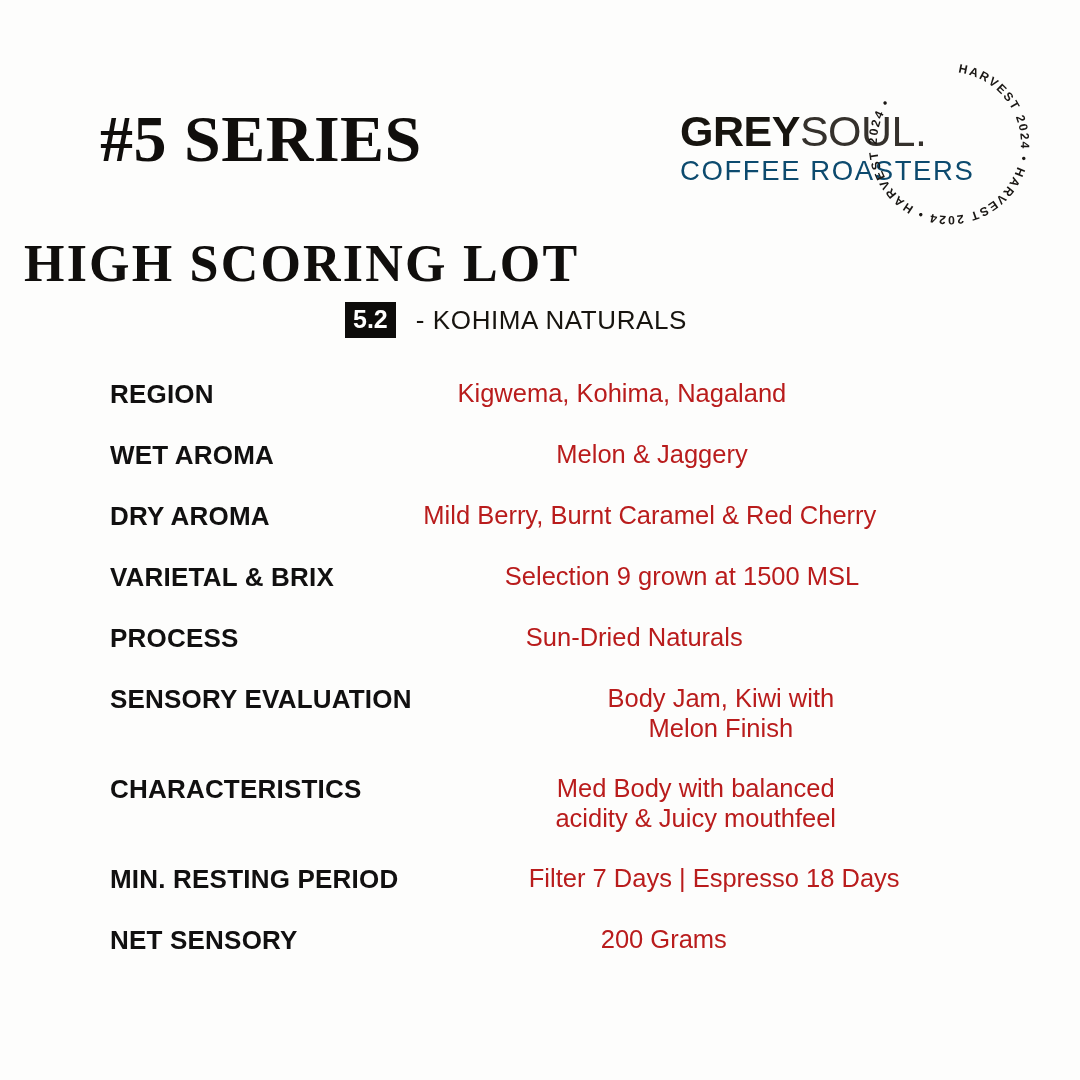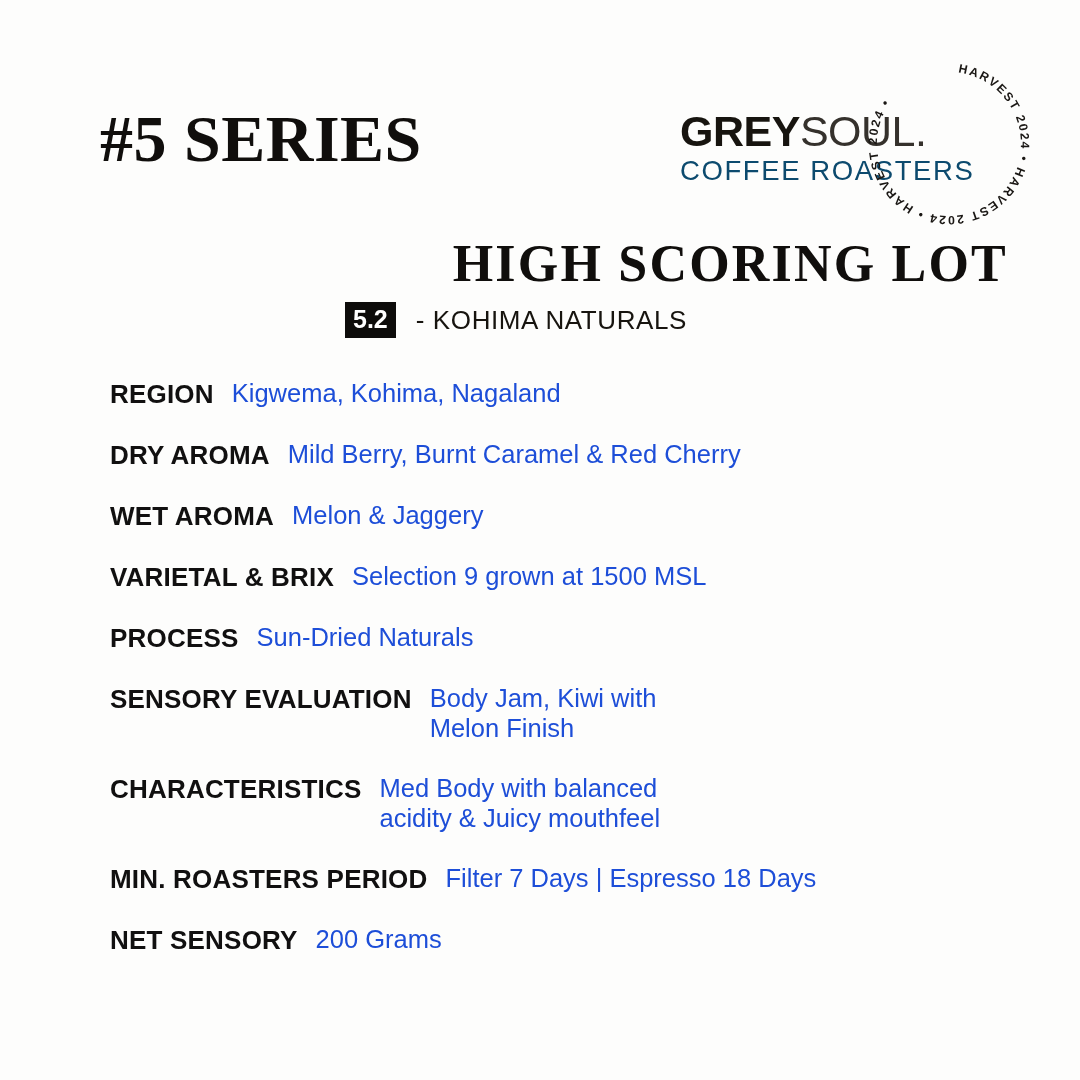--- a/index.html
+++ b/index.html
@@ -96,21 +96,21 @@
     letter-spacing: 1.8px;
     fill: #1a1714;
   }
 
   
   .headline-block {
     position: absolute;
     top: 236px;
     left: 0;
     width: 984px;
-    text-align: right;
+    text-align: left;
   }
   .headline {
     font-family: "Liberation Serif", "DejaVu Serif", serif;
     font-weight: 700;
     font-size: 52px;
     line-height: 56px;
     letter-spacing: 2.2px;
     color: #100e0c;
   }
   .subhead {
@@ -162,22 +162,22 @@
     color: #111010;
     white-space: nowrap;
     flex: 0 0 auto;
     padding-top: 1px;
   }
   .spec-value {
     font-size: 25.5px;
     line-height: 30px;
     font-weight: 400;
     letter-spacing: 0px;
-    color: #1d4ed8;
-    text-align: left;
+    color: #b91c1c;
+    text-align: center;
     flex: 1 1 auto;
     padding-left: 18px;
   }
   .spec-value .vline {
     display: block;
     white-space: nowrap;
   }
 </style>
 </head>
 <body>
@@ -217,29 +217,29 @@
   </div>
 
   <div class="specs">
       <div class="spec-row">
         <div class="spec-label">REGION</div>
         <div class="spec-value">
           <span class="vline">Kigwema, Kohima, Nagaland</span>
         </div>
       </div>
       <div class="spec-row">
+        <div class="spec-label">WET AROMA</div>
+        <div class="spec-value">
+          <span class="vline">Melon &amp; Jaggery</span>
+        </div>
+      </div>
+      <div class="spec-row">
         <div class="spec-label">DRY AROMA</div>
         <div class="spec-value">
           <span class="vline">Mild Berry, Burnt Caramel &amp; Red Cherry</span>
-        </div>
-      </div>
-      <div class="spec-row">
-        <div class="spec-label">WET AROMA</div>
-        <div class="spec-value">
-          <span class="vline">Melon &amp; Jaggery</span>
         </div>
       </div>
       <div class="spec-row">
         <div class="spec-label">VARIETAL &amp; BRIX</div>
         <div class="spec-value">
           <span class="vline">Selection 9 grown at 1500 MSL</span>
         </div>
       </div>
       <div class="spec-row">
         <div class="spec-label">PROCESS</div>
@@ -255,21 +255,21 @@
         </div>
       </div>
       <div class="spec-row">
         <div class="spec-label">CHARACTERISTICS</div>
         <div class="spec-value">
           <span class="vline">Med Body with balanced</span>
           <span class="vline">acidity &amp; Juicy mouthfeel</span>
         </div>
       </div>
       <div class="spec-row">
-        <div class="spec-label">MIN. ROASTERS PERIOD</div>
+        <div class="spec-label">MIN. RESTING PERIOD</div>
         <div class="spec-value">
           <span class="vline">Filter 7 Days | Espresso 18 Days</span>
         </div>
       </div>
       <div class="spec-row">
         <div class="spec-label">NET SENSORY</div>
         <div class="spec-value">
           <span class="vline">200 Grams</span>
         </div>
       </div>

